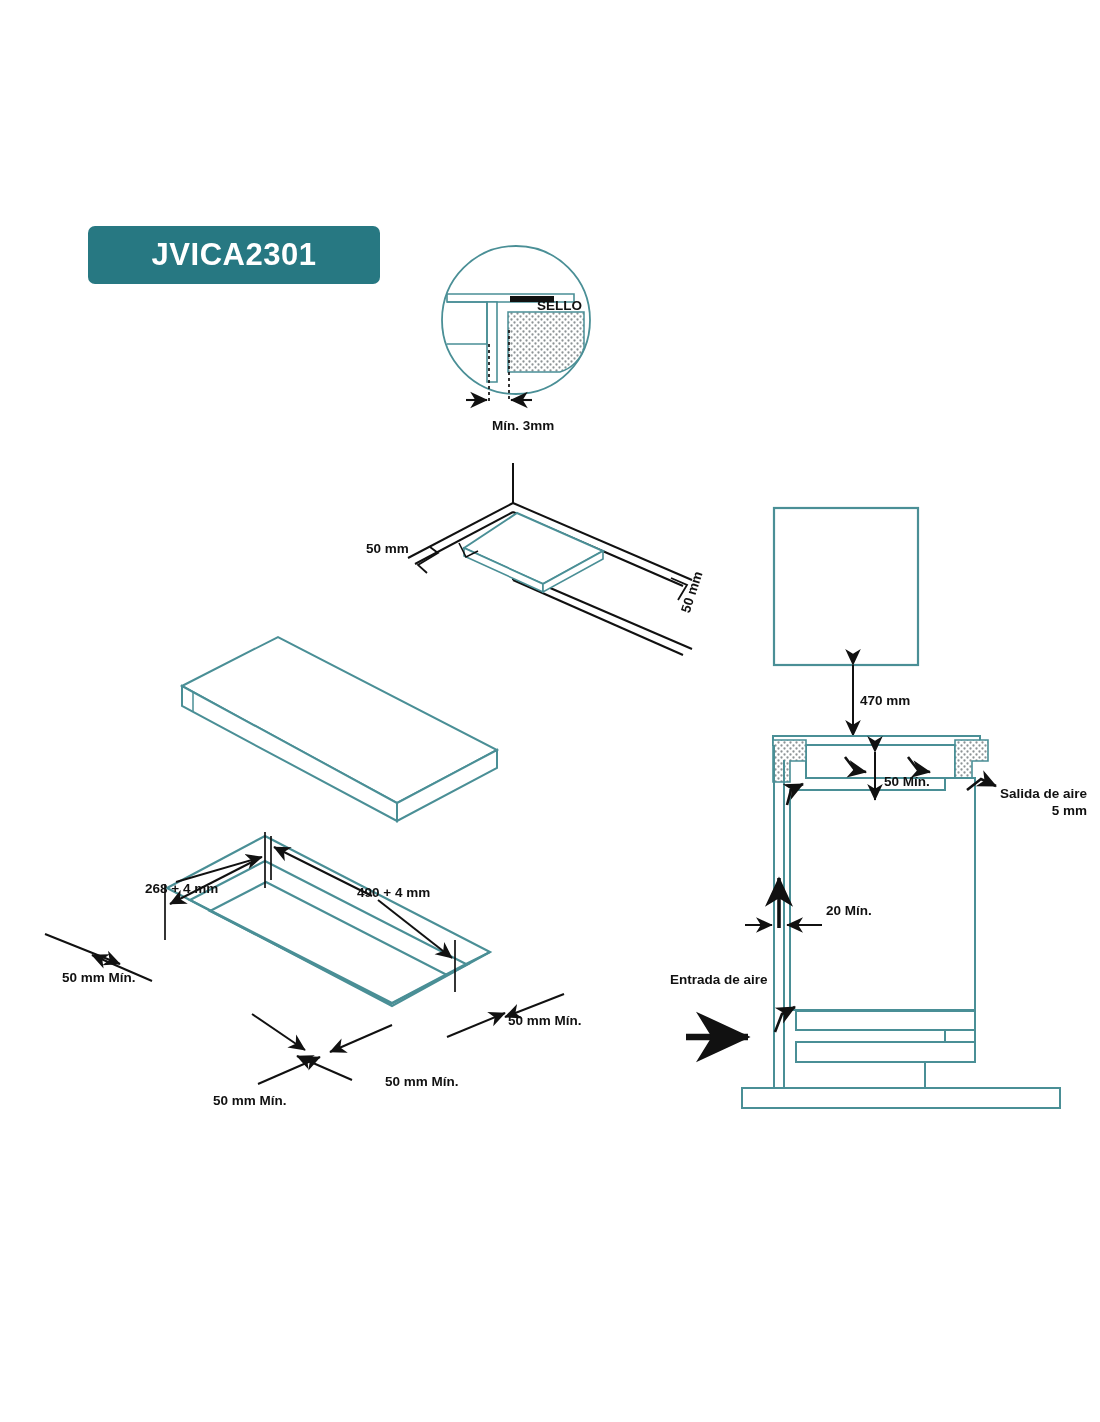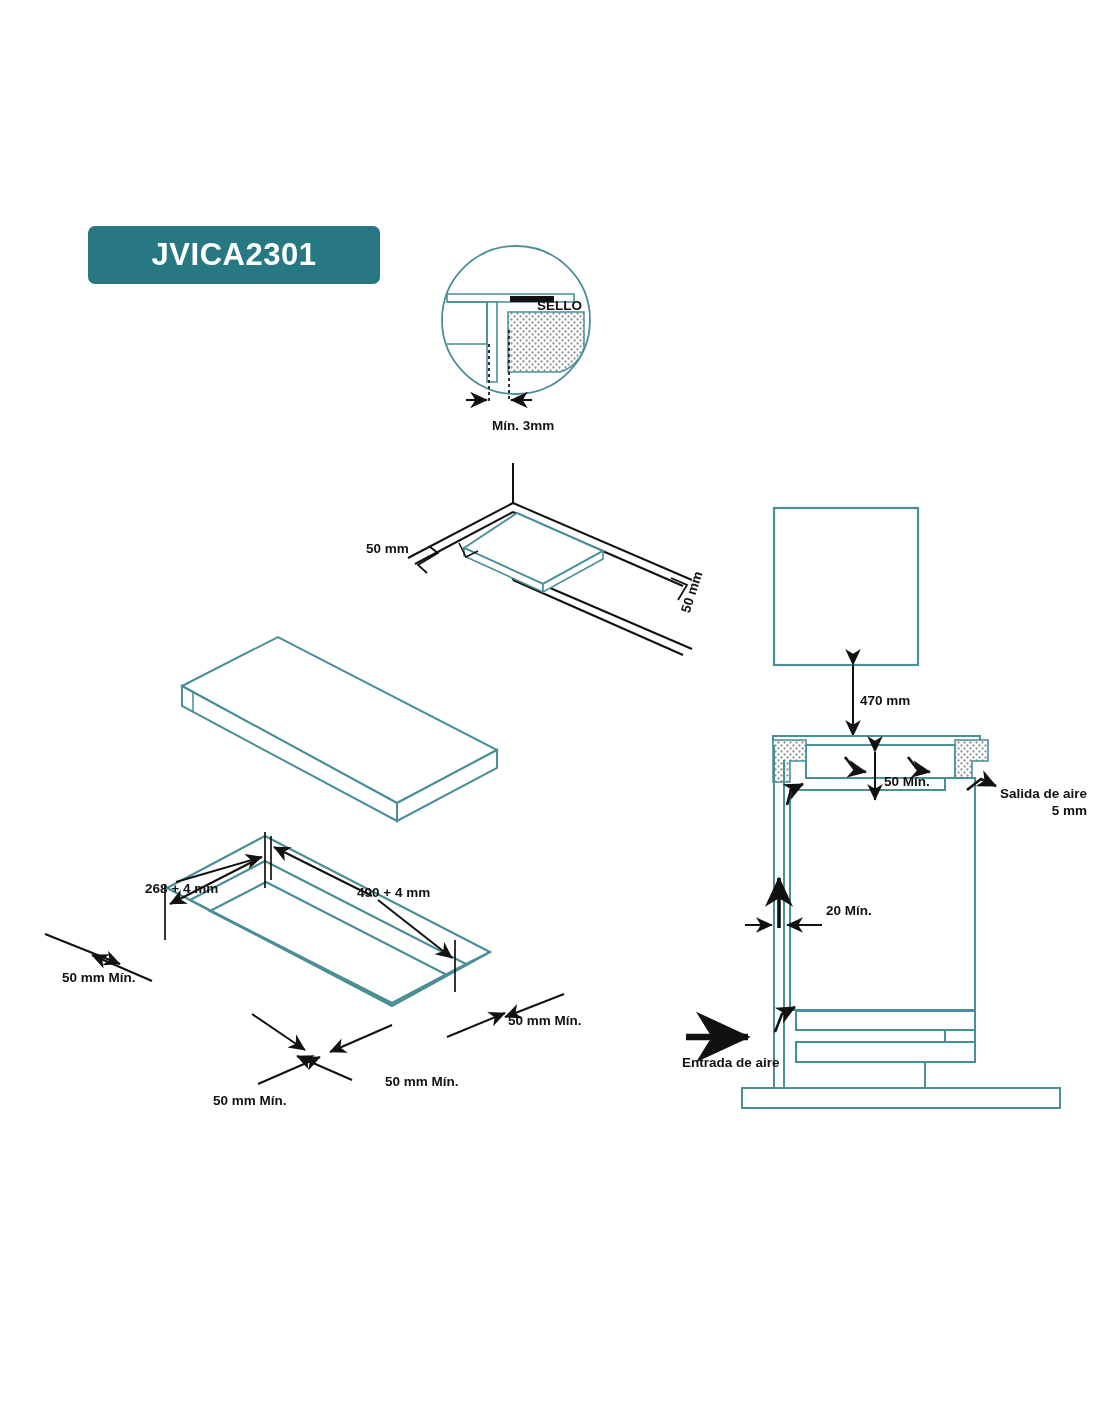--- a/index.html
+++ b/index.html
@@ -213,13 +213,13 @@
 <div class="lbl" style="left:62px; top:970px;">50 mm Mín.</div>
 <div class="lbl" style="left:508px; top:1013px;">50 mm Mín.</div>
 <div class="lbl" style="left:385px; top:1074px;">50 mm Mín.</div>
 <div class="lbl" style="left:213px; top:1093px;">50 mm Mín.</div>
 
 <div class="lbl" style="left:860px; top:693px;">470 mm</div>
 <div class="lbl" style="left:884px; top:774px;">50 Mín.</div>
 <div class="lbl lbl-c" style="left:1000px; top:786px;">Salida de aire
 5 mm</div>
 <div class="lbl" style="left:799px; top:903px;margin-left:27px;">20 Mín.</div>
-<div class="lbl" style="left:670px; top:1055px;margin-left:12px;">Entrada de aire</div>
+<div class="lbl" style="left:670px; top:972px;">Entrada de aire</div>
 
 </body></html>

